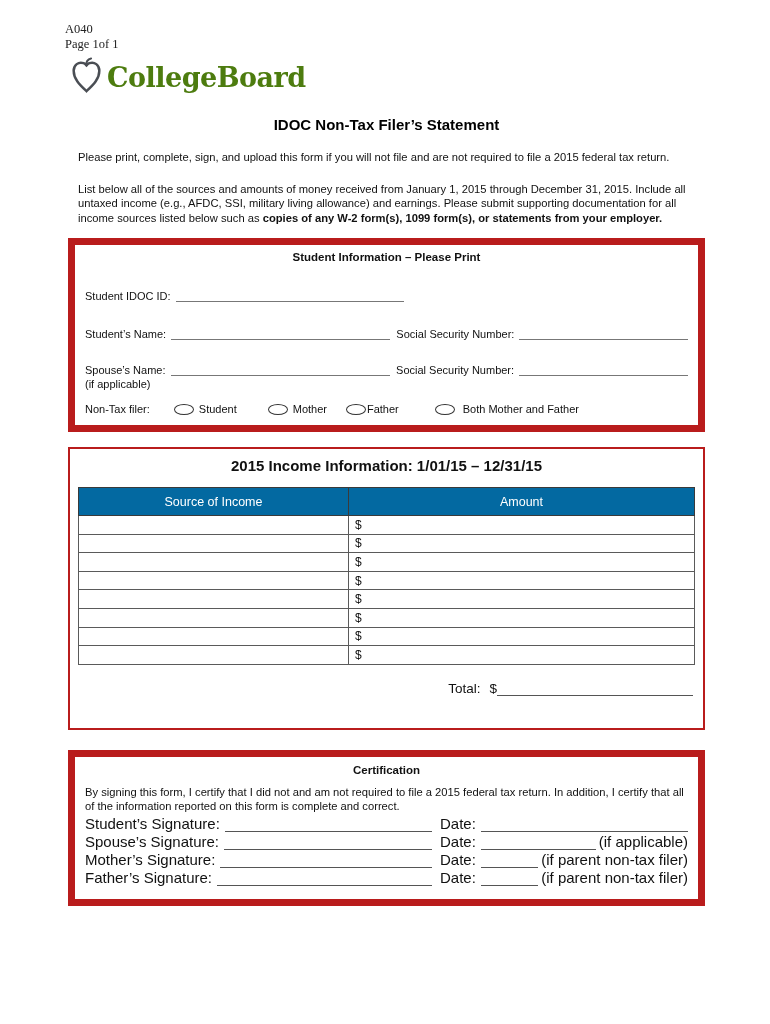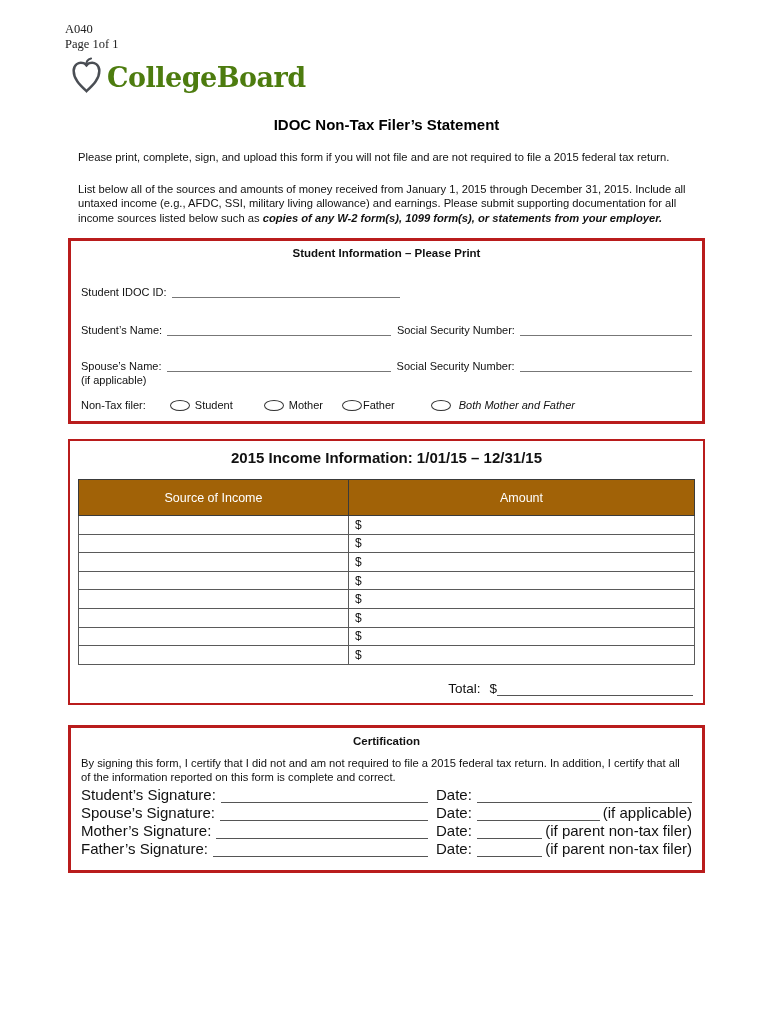--- a/index.html
+++ b/index.html
@@ -10,23 +10,23 @@
   }
   .corner { position:absolute; left:65px; top:22px;
     font-family:Liberation Serif, serif; font-size:12.5px; line-height:15px; color:#222; }
   .logo-row { position:absolute; left:70px; top:57px; display:flex; align-items:center; }
   .logo-text { font-family:"DejaVu Serif", serif; font-weight:bold; font-size:27px;
     letter-spacing:-0.5px; color:#4d7c0f; margin-left:4px; }
   .content { position:absolute; left:68px; top:116px; width:637px; }
 
   .doc-title { text-align:center; font-weight:bold; font-size:15px; color:#000; }
   .para { padding:0 10px; margin-top:17px; line-height:14.5px; font-size:11.2px; }
-  .para b { font-weight:bold;font-style:italic; }
-
-  .box { border:3px solid #b91c1c; margin-top:13px; padding:4px 10px 10px 10px; }
+  .para b { font-weight:bold; }
+
+  .box { border:7px solid #b91c1c; margin-top:13px; padding:4px 10px 10px 10px; }
   .box-heavy { border-width:2px; }
   .box-header { text-align:center; font-weight:bold; font-size:11.5px; padding-top:2px; }
 
   .fill { display:inline-block; border-bottom:1.2px solid #777; height:13px; }
   .fl { border-bottom:1.2px solid #777; height:13px; }
 
   .row { display:flex; align-items:flex-end; }
   .nowrap { white-space:nowrap; }
   .idoc-row { margin-top:26px; }
   .idoc-line { width:228px; margin-left:5px; }
@@ -36,28 +36,28 @@
   .ssn-line { flex:1; margin-left:5px; }
   .spouse-row { margin-top:23px; }
   .qualifier-sub { margin-top:2px; }
   .nontax-row { margin-top:13px; display:flex; align-items:center; }
   .oval { display:inline-block; width:20px; height:11px; border:1.5px solid #333;
     border-radius:50%; background:#fff; }
   .opt { display:flex; align-items:center; }
   .opt .opt-label { margin-left:5px; }
   .opt1 { margin-left:24px; } .opt2 { margin-left:31px; }
   .opt3 { margin-left:19px; } .opt3 .opt-label { margin-left:1px; }
-  .opt4 { margin-left:36px;font-style:italic; } .opt4 .opt-label { margin-left:8px; }
-
-  .income-box { margin-top:15px; padding:8px 0 7px 0; }
+  .opt4 { margin-left:36px; } .opt4 .opt-label { margin-left:8px; }
+
+  .income-box { margin-top:15px; padding:8px 0 32px 0; }
   .income-title { text-align:center; font-weight:bold; font-size:15px; }
   table.income { border-collapse:collapse; margin:13px auto 0 auto; width:616px;
     table-layout:fixed; }
-  table.income th { background:#a16207; color:#fff; font-weight:normal; font-size:12.5px;
-    height:36px; border:1px solid #3a3a3a; text-align:center; }
+  table.income th { background:#0369a1; color:#fff; font-weight:normal; font-size:12.5px;
+    height:28px; border:1px solid #3a3a3a; text-align:center; }
   table.income col.c1 { width:270px; } table.income col.c2 { width:346px; }
   table.income td { border:1px solid #5a5a5a; height:18.6px; font-size:12px;
     padding:0 0 0 6px; vertical-align:middle; }
   .total-row { margin-top:16px; display:flex; justify-content:flex-end;
     align-items:flex-end; padding-right:10px; font-size:13.5px; }
   .total-dollar { margin-left:9px; }
   .total-line { width:196px; border-bottom:1.2px solid #555; height:15px; }
 
   .cert-box { margin-top:20px; padding:5px 10px 13px 10px; }
   .cert-body { margin-top:9px; line-height:14.5px; font-size:11.2px; }

